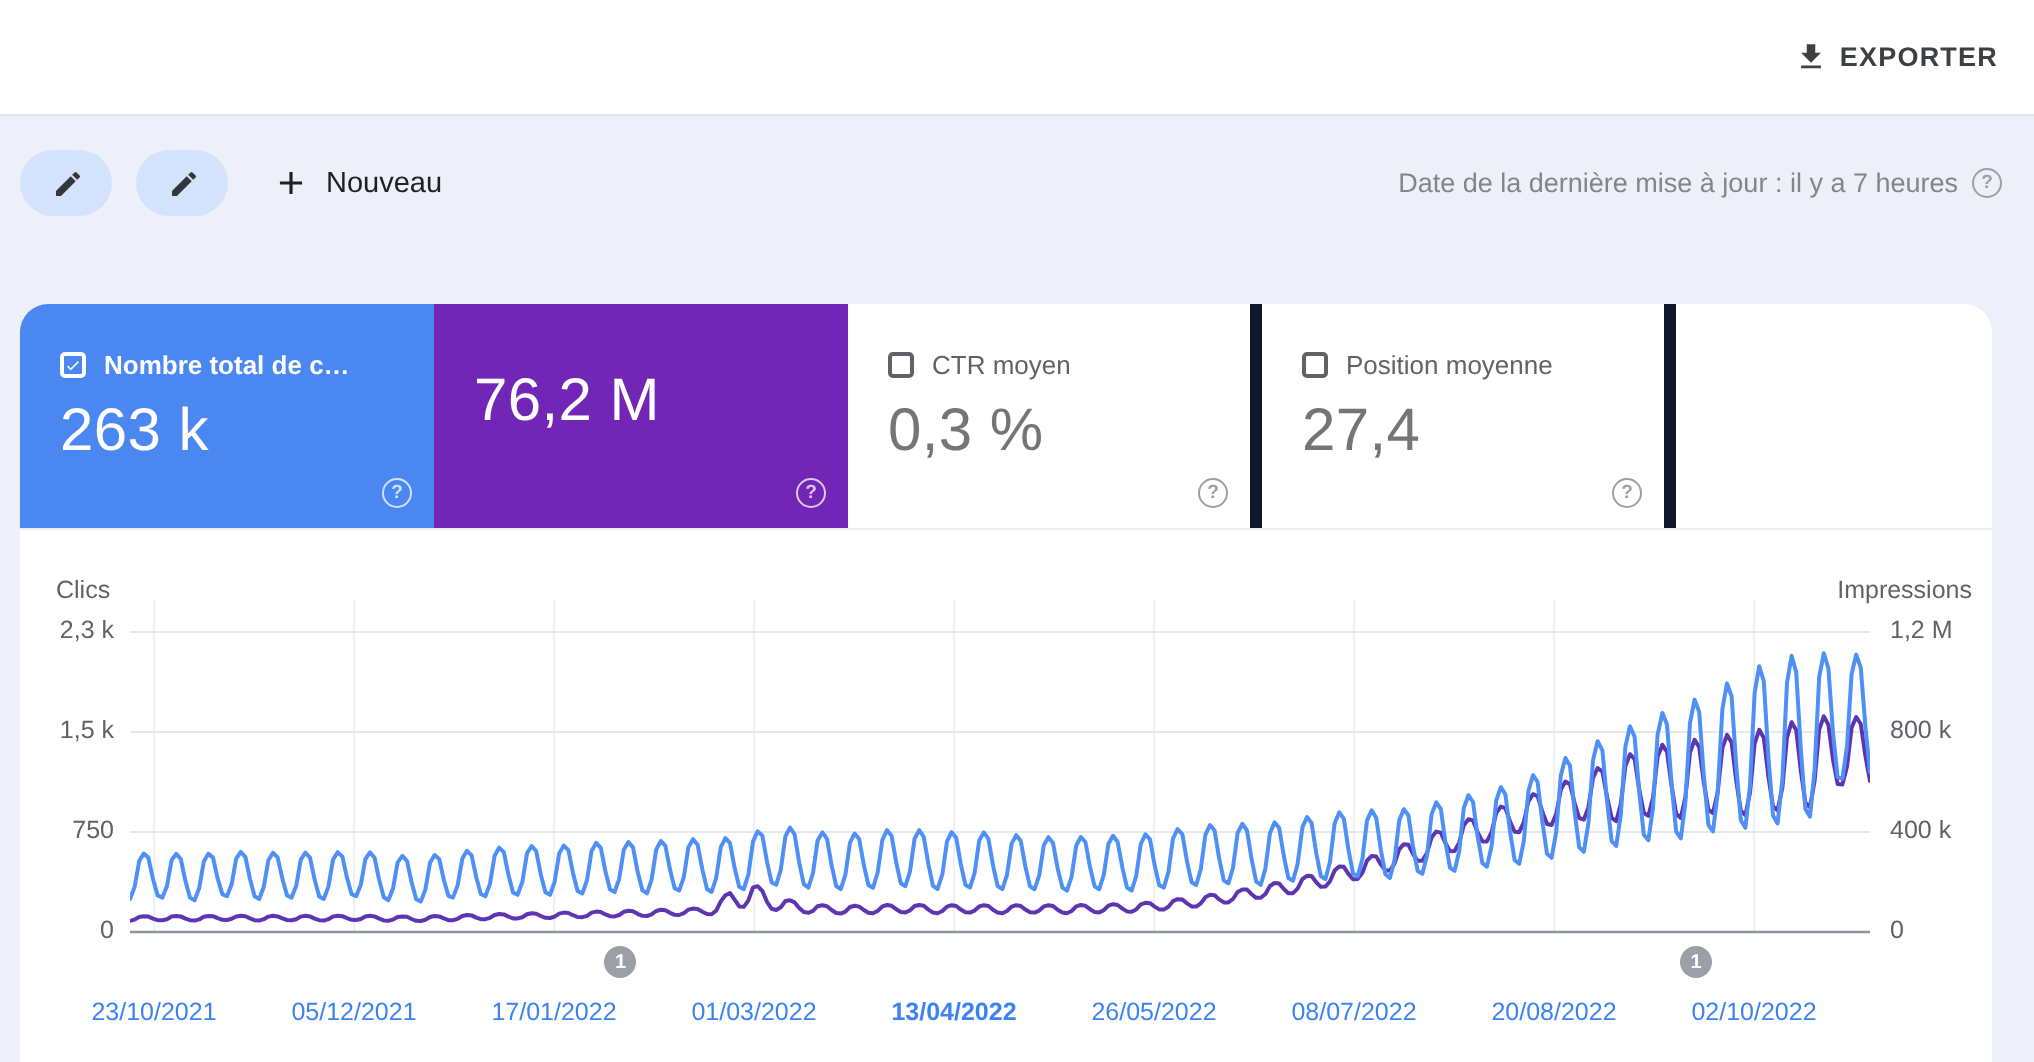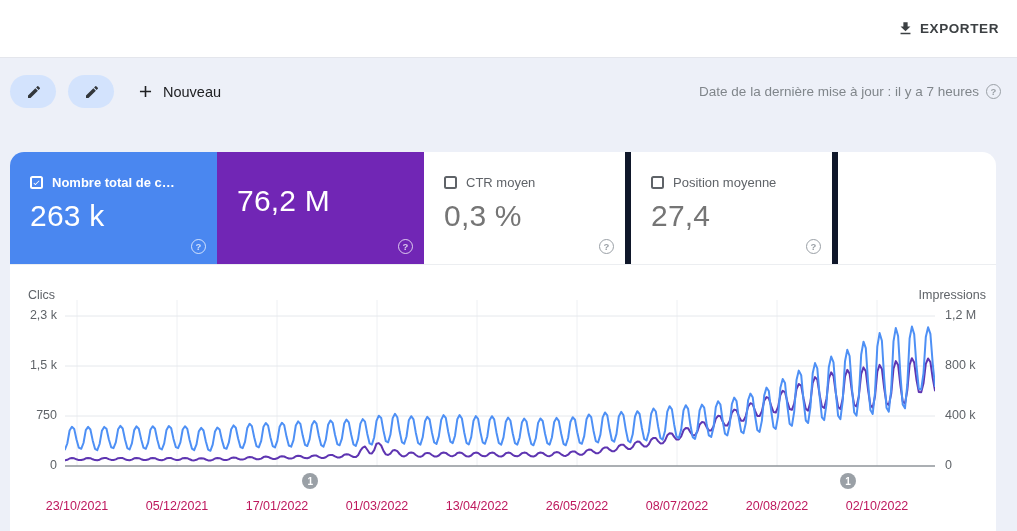--- a/index.html
+++ b/index.html
@@ -76,21 +76,21 @@
   .axis-title.right { right:10px; }
   .ytick { position:absolute; width:42px; }
   .ytick.l { left:5px; text-align:right; }
   .ytick.r { left:935px; text-align:left; }
   .plot { position:absolute; left:55px; top:35px; }
   .marker {
     position:absolute; top:208px; width:16px; height:16px; border-radius:50%;
     background:#9aa0a6; color:#fff; font-size:10px; font-weight:700;
     display:flex; align-items:center; justify-content:center; cursor:pointer;
   }
-  .xtick { position:absolute; top:234px; transform:translateX(-50%); white-space:nowrap; color:#be185d; }
+  .xtick { position:absolute; top:234px; transform:translateX(-50%); white-space:nowrap; color:#3b82f6; }
 </style>
 </head>
 <body>
 
 <div class="header">
   <button class="export-btn">
     <span style="display:flex">
       <svg viewBox="0 0 24 24">
           <path d="M5 20h14v-2H5v2zM19 9h-4V3H9v6H5l7 7 7-7z"></path>
         </svg>
@@ -197,19 +197,19 @@
         <path d="M0.0 149.5 L2.3 143.5 L4.6 130.5 L6.9 126.8 L9.2 128.9 L11.5 139.5 L13.8 147.7 L16.2 148.8 L18.5 143.0 L20.8 130.1 L23.1 126.9 L25.4 129.5 L27.7 140.4 L30.0 148.8 L32.3 150.2 L34.6 144.0 L36.9 130.8 L39.2 126.9 L41.5 128.8 L43.8 139.2 L46.2 147.2 L48.5 148.1 L50.8 142.3 L53.1 129.3 L55.4 125.9 L57.7 128.5 L60.0 139.5 L62.3 148.1 L64.6 149.5 L66.9 143.4 L69.2 130.1 L71.5 126.4 L73.8 128.7 L76.2 139.4 L78.5 147.7 L80.8 148.8 L83.1 142.9 L85.4 129.8 L87.7 126.3 L90.0 128.8 L92.3 139.7 L94.6 148.2 L96.9 149.5 L99.2 143.3 L101.5 129.9 L103.8 126.1 L106.2 128.3 L108.5 138.9 L110.8 147.1 L113.1 148.1 L115.4 142.4 L117.7 129.5 L120.0 126.2 L122.3 128.9 L124.6 140.0 L126.9 148.6 L129.2 150.1 L131.5 144.3 L133.8 131.3 L136.2 127.9 L138.5 130.5 L140.8 141.2 L143.1 149.6 L145.4 150.8 L147.7 144.7 L150.0 131.4 L152.3 127.5 L154.6 129.5 L156.9 139.9 L159.2 147.9 L161.5 148.8 L163.8 142.7 L166.2 129.2 L168.5 125.4 L170.8 127.7 L173.1 138.5 L175.4 147.0 L177.7 148.1 L180.0 141.8 L182.3 127.9 L184.6 123.8 L186.9 126.1 L189.2 137.3 L191.5 146.2 L193.8 147.4 L196.2 140.9 L198.5 126.7 L200.8 123.0 L203.1 125.6 L205.4 137.2 L207.7 146.1 L210.0 147.4 L212.3 140.9 L214.6 126.8 L216.9 122.8 L219.2 125.1 L221.5 136.6 L223.8 145.5 L226.2 146.7 L228.5 140.1 L230.8 125.5 L233.1 121.4 L235.4 123.9 L237.7 135.6 L240.0 144.8 L242.3 146.0 L244.6 139.4 L246.9 124.9 L249.2 121.0 L251.5 123.7 L253.8 135.8 L256.2 145.2 L258.5 146.7 L260.8 139.8 L263.1 124.8 L265.4 120.5 L267.7 122.9 L270.0 134.8 L272.3 144.1 L274.6 145.3 L276.9 138.6 L279.2 123.6 L281.5 119.6 L283.8 122.4 L286.2 134.8 L288.5 144.5 L290.8 146.0 L293.1 138.9 L295.4 123.6 L297.7 119.1 L300.0 121.6 L302.3 133.9 L304.6 143.4 L306.9 144.6 L309.2 137.2 L311.5 120.8 L313.8 115.7 L316.2 117.9 L318.5 130.9 L320.8 141.2 L323.1 142.4 L325.4 134.8 L327.7 118.1 L330.0 113.8 L332.3 117.2 L334.6 131.3 L336.9 142.1 L339.2 143.8 L341.5 136.5 L343.8 120.3 L346.2 116.2 L348.5 119.4 L350.8 132.7 L353.1 143.0 L355.4 144.6 L357.7 137.3 L360.0 121.3 L362.3 116.8 L364.6 119.5 L366.9 132.4 L369.2 142.5 L371.5 143.9 L373.8 136.4 L376.2 119.9 L378.5 115.1 L380.8 117.9 L383.1 131.2 L385.4 141.7 L387.7 143.1 L390.0 135.7 L392.3 119.3 L394.6 115.1 L396.9 118.5 L399.2 132.2 L401.5 142.9 L403.8 144.5 L406.2 137.1 L408.5 120.7 L410.8 116.1 L413.1 118.9 L415.4 132.1 L417.7 142.4 L420.0 143.8 L422.3 136.5 L424.6 120.3 L426.9 116.2 L429.2 119.4 L431.5 132.7 L433.8 143.0 L436.2 144.6 L438.5 137.4 L440.8 121.8 L443.1 117.6 L445.4 120.5 L447.7 133.3 L450.0 143.2 L452.3 144.6 L454.6 137.7 L456.9 122.6 L459.2 118.6 L461.5 121.5 L463.8 134.1 L466.2 143.8 L468.5 145.3 L470.8 138.3 L473.1 122.9 L475.4 118.5 L477.7 121.0 L480.0 133.5 L482.3 143.2 L484.6 144.6 L486.9 137.5 L489.2 122.0 L491.5 117.9 L493.8 120.9 L496.2 133.8 L498.5 143.8 L500.8 145.3 L503.1 138.0 L505.4 122.0 L507.7 117.2 L510.0 119.7 L512.3 132.5 L514.6 142.6 L516.9 143.8 L519.2 136.1 L521.5 119.3 L523.8 114.5 L526.2 117.2 L528.5 130.7 L530.8 141.1 L533.1 142.5 L535.4 134.6 L537.7 117.4 L540.0 112.5 L542.3 115.3 L544.6 129.3 L546.9 140.2 L549.2 141.7 L551.5 133.9 L553.8 116.5 L556.2 111.9 L558.5 115.3 L560.8 129.6 L563.1 140.8 L565.4 142.4 L567.7 134.3 L570.0 116.5 L572.3 111.2 L574.6 114.0 L576.9 128.0 L579.2 139.0 L581.5 140.4 L583.8 132.0 L586.2 113.7 L588.5 108.5 L590.8 111.5 L593.1 126.4 L595.4 138.0 L597.7 139.6 L600.0 130.9 L602.3 111.7 L604.6 106.2 L606.9 109.3 L609.2 124.7 L611.5 136.7 L613.8 138.2 L616.2 129.5 L618.5 110.3 L620.8 105.2 L623.1 108.9 L625.4 124.8 L627.7 137.1 L630.0 138.9 L632.3 129.9 L634.6 110.3 L636.9 104.6 L639.2 107.6 L641.5 123.2 L643.8 135.4 L646.2 136.9 L648.5 127.6 L650.8 107.2 L653.1 101.2 L655.4 104.5 L657.7 120.9 L660.0 133.8 L662.3 135.4 L664.6 125.6 L666.9 104.0 L669.2 97.6 L671.5 101.0 L673.8 118.2 L676.2 131.6 L678.5 133.3 L680.8 123.0 L683.1 100.3 L685.4 93.6 L687.7 97.2 L690.0 115.5 L692.3 130.0 L694.6 131.9 L696.9 120.6 L699.2 95.5 L701.5 87.6 L703.8 91.0 L706.2 111.0 L708.5 126.9 L710.8 128.9 L713.1 116.1 L715.4 87.7 L717.7 79.0 L720.0 82.9 L722.3 105.6 L724.6 123.7 L726.9 125.9 L729.2 111.7 L731.5 80.1 L733.8 70.6 L736.2 75.2 L738.5 100.4 L740.8 120.5 L743.1 123.0 L745.4 107.4 L747.7 73.3 L750.0 63.1 L752.3 68.4 L754.6 95.8 L756.9 117.4 L759.2 120.1 L761.5 103.8 L763.8 67.3 L766.2 56.5 L768.5 62.3 L770.8 92.1 L773.1 115.8 L775.4 119.2 L777.7 101.0 L780.0 61.4 L782.3 49.8 L784.6 56.0 L786.9 87.7 L789.2 112.5 L791.5 115.7 L793.8 96.8 L796.2 54.5 L798.5 41.7 L800.8 48.1 L803.1 82.6 L805.4 110.1 L807.7 113.9 L810.0 92.9 L812.3 46.6 L814.6 33.1 L816.9 40.7 L819.2 78.2 L821.5 107.7 L823.8 111.7 L826.2 89.5 L828.5 41.4 L830.8 27.9 L833.1 36.1 L835.4 74.6 L837.7 104.5 L840.0 108.3 L842.3 84.7 L844.6 38.5 L846.9 26.6 L849.2 34.2 L851.5 66.2 L853.8 88.7 L856.2 89.4 L858.5 73.1 L860.8 37.1 L863.1 27.3 L865.4 33.9 L867.7 63.3 L870.0 86.1" fill="none" stroke="#4e90f5" stroke-width="2" stroke-linejoin="round" stroke-linecap="round"></path>
       </svg>
 
     <div class="marker" id="marker0" style="left: 292.34px;">1</div>
     <div class="marker" id="marker1" style="left: 830px;">1</div>
 
     <span class="xtick" style="left: 67px;">23/10/2021</span>
     <span class="xtick" style="left: 167px;">05/12/2021</span>
     <span class="xtick" style="left: 267px;">17/01/2022</span>
     <span class="xtick" style="left: 367px;">01/03/2022</span>
-    <span class="xtick" style="left: 467px;">13/04/2022</span>
+    <span class="xtick" style="left: 467px; font-weight: bold;">13/04/2022</span>
     <span class="xtick" style="left: 567px;">26/05/2022</span>
     <span class="xtick" style="left: 667px;">08/07/2022</span>
     <span class="xtick" style="left: 767px;">20/08/2022</span>
     <span class="xtick" style="left: 867px;">02/10/2022</span>
   </div>
 </div>
 
 </body></html>

